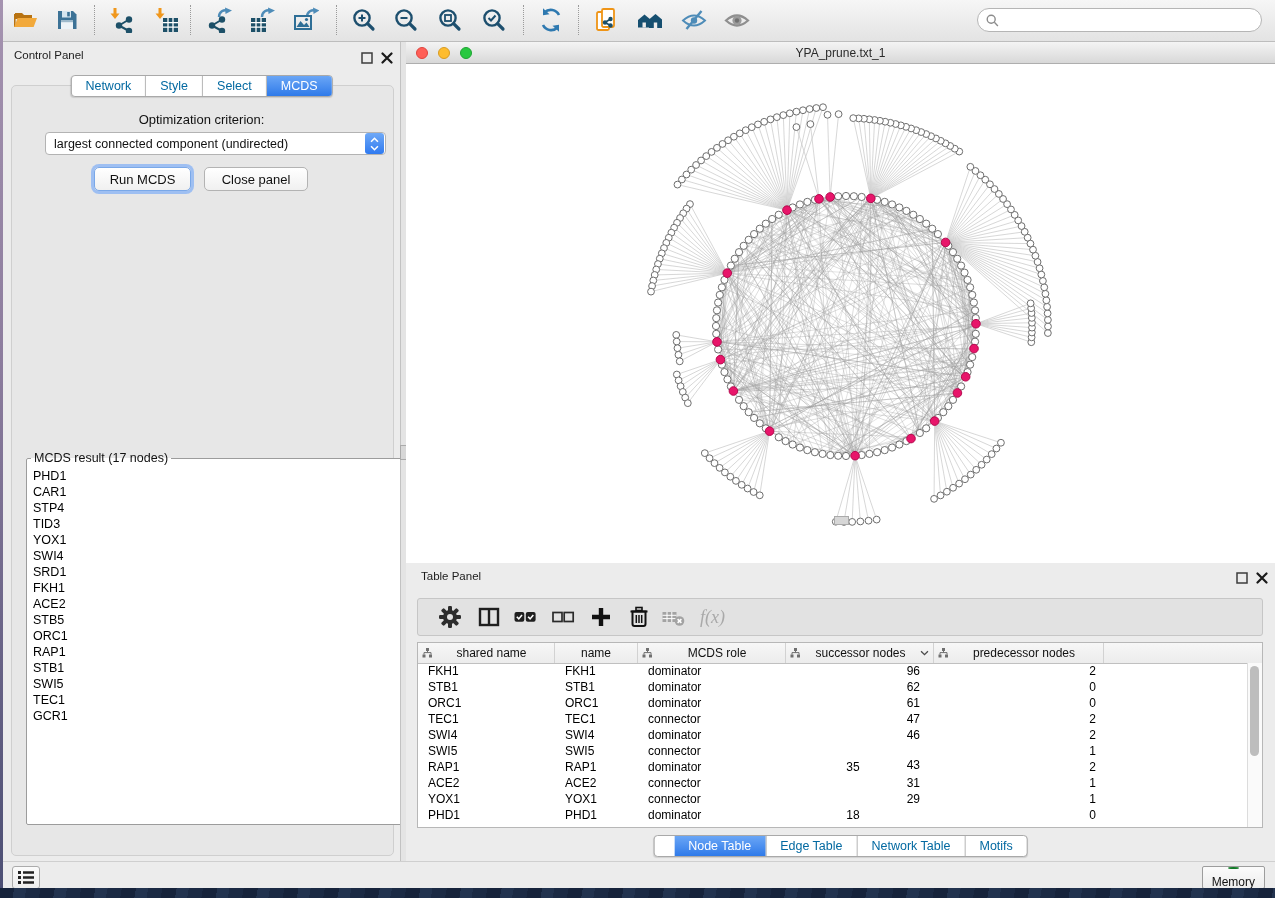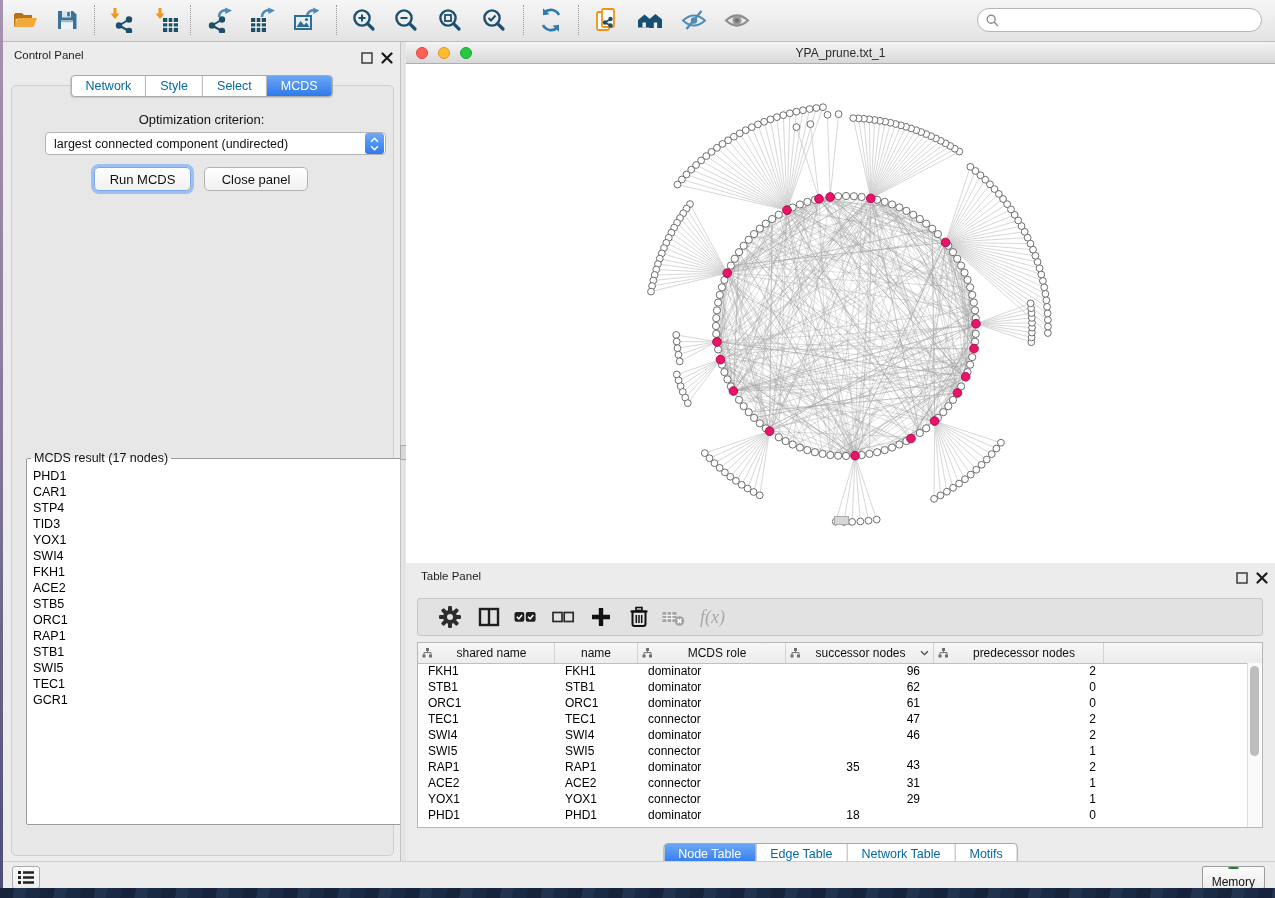--- a/index.html
+++ b/index.html
@@ -74,21 +74,21 @@
   .tbl{position:absolute;left:11px;top:79px;width:846px;height:186px;background:#fff;border:1px solid #b7b7b7;box-sizing:border-box;overflow:hidden;}
   .thead{position:absolute;left:0;top:0;right:0;height:20px;display:flex;background:linear-gradient(180deg,#f7f7f7,#ececec);
        border-bottom:1px solid #c0c0c0;}
   .th{display:flex;align-items:center;font-size:12px;color:#111;border-right:1px solid #d2d2d2;box-sizing:border-box;padding:0 4px;}
   .th .lbl{flex:1;text-align:center;white-space:nowrap;overflow:hidden;}
   .tbody{position:absolute;left:0;top:20px;right:14px;bottom:0;}
   .tr{display:flex;height:16px;align-items:center;}
   .td{font-size:12px;color:#000;box-sizing:border-box;white-space:nowrap;overflow:hidden;}
   .tbl-track{position:absolute;top:20px;right:0;bottom:0;width:14px;background:#fafafa;border-left:1px solid #dcdcdc;}
   .tbl-thumb{position:absolute;left:2px;top:3px;width:9px;height:90px;background:#bdbdbd;border-radius:5px;}
-  .tbl-tabs{left:50%;top:280px;transform:translateX(-50%);}
+  .tbl-tabs{left:50%;top:272px;transform:translateX(-50%);padding-left:20px;}
 
   
   .status-bar{position:absolute;left:0;top:861px;width:100%;height:32px;background:#ececec;border-top:1px solid #cfcfcf;box-sizing:border-box;}
   .list-btn{position:absolute;left:9px;top:4px;width:28px;height:23px;background:linear-gradient(180deg,#fbfbfb,#ededed);
        border:1px solid #ababab;border-radius:3px;padding:3px 5px;}
   .list-btn svg{width:16px;height:15px;display:block;}
   .memory-btn{position:absolute;right:10px;top:4px;height:23px;background:linear-gradient(180deg,#fbfbfb,#ededed);
        border:1px solid #9d9d9d;border-radius:2px;font-size:12px;color:#111;display:flex;align-items:center;gap:6px;padding:0 9px;flex-direction:column;}
   .memdot{width:11px;height:11px;border-radius:50%;background:#1ea23a;border:1px solid #127a28;box-sizing:border-box;}
 </style>
@@ -293,20 +293,21 @@
 
     <fieldset class="mcds">
       <legend>MCDS result (17 nodes)</legend>
       <div class="mcds-list" id="mcds-list">
             <div>PHD1</div>
             <div>CAR1</div>
             <div>STP4</div>
             <div>TID3</div>
             <div>YOX1</div>
             <div>SWI4</div>
+            <div>SRD1</div>
             <div>FKH1</div>
             <div>ACE2</div>
             <div>STB5</div>
             <div>ORC1</div>
             <div>RAP1</div>
             <div>STB1</div>
             <div>SWI5</div>
             <div>TEC1</div>
             <div>GCR1</div>
           </div>

